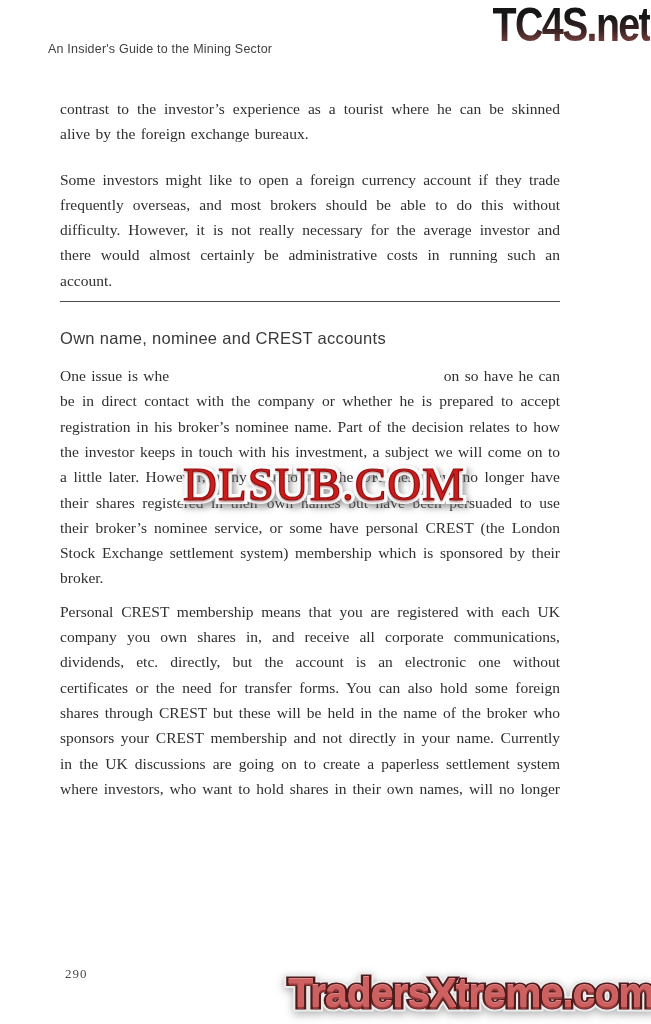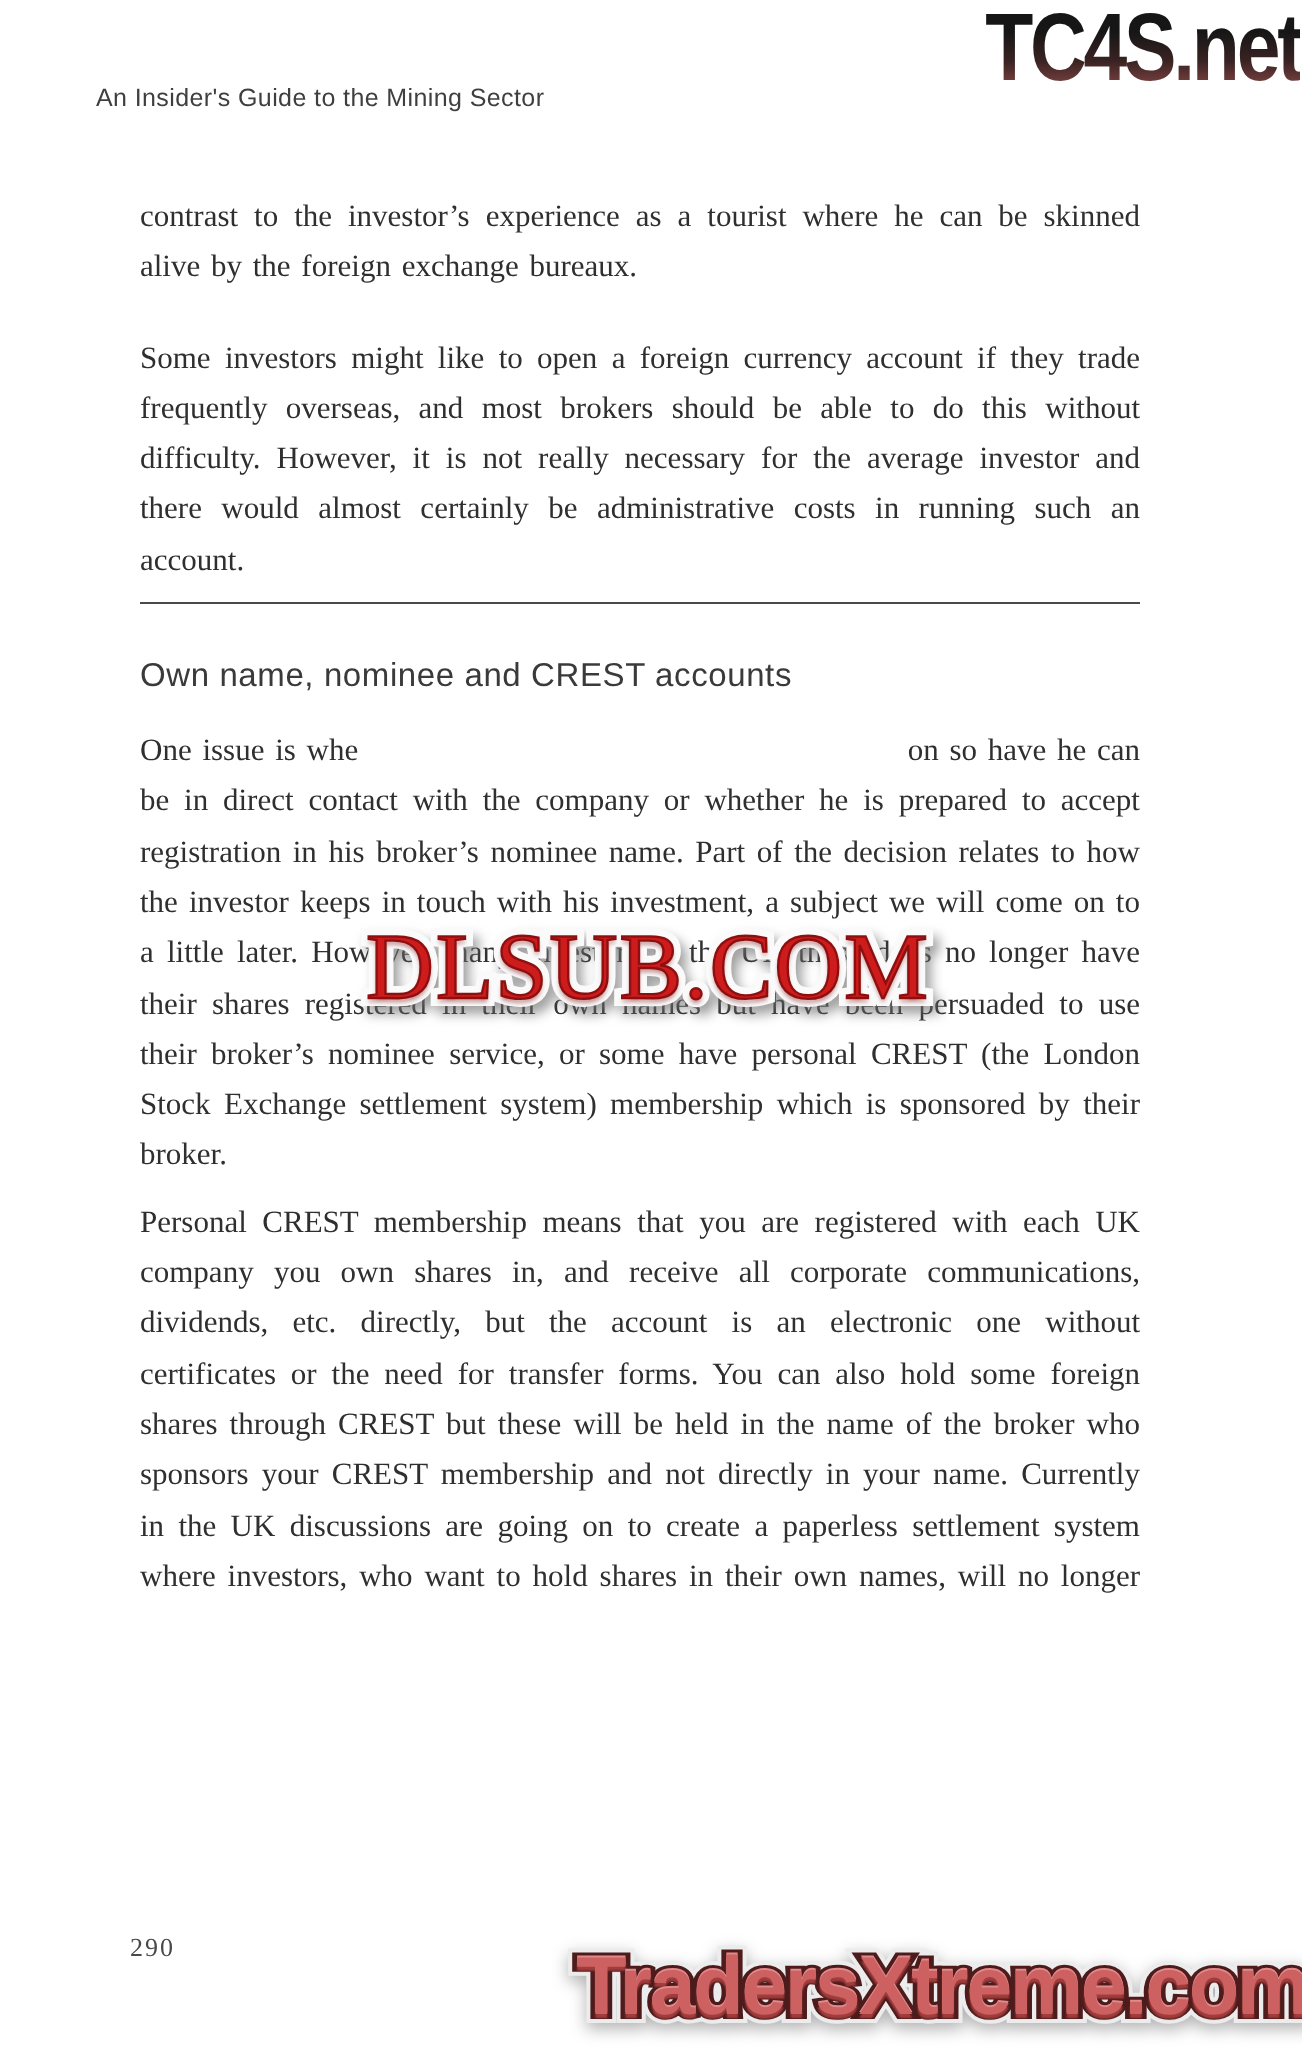--- a/index.html
+++ b/index.html
@@ -23,21 +23,21 @@
     font-weight:bold;font-size:48px;line-height:46px;
     letter-spacing:-2px;
     transform:scaleX(.82);transform-origin:top right;
     background:linear-gradient(to bottom,#161616 30%,#3a2323 62%,#8a4848 95%);
     -webkit-background-clip:text;background-clip:text;
     color:transparent;
     filter:blur(.3px);
   }
   
   .content{
-    position:absolute;left:70px;top:96px;width:500px;
+    position:absolute;left:60px;top:96px;width:500px;
     color:#2f2f2f;font-size:15.5px;line-height:25.3px;
   }
   .para{
     margin:0;text-align:justify;word-spacing:1.5px;
   }
   .para.cont{text-align-last:justify;}
   .p2{margin-top:20px;}
   .section-heading{
     margin:30px 0 0 0;
     font-family:"Liberation Sans", sans-serif;

